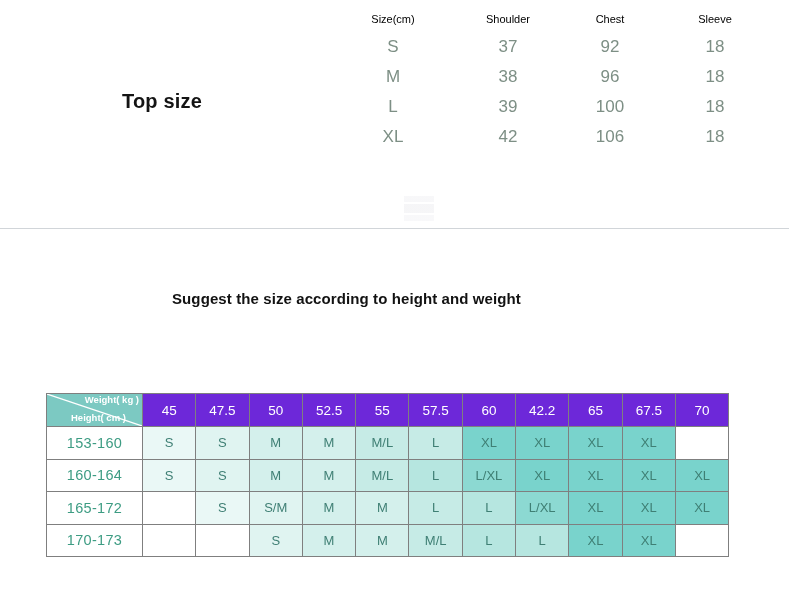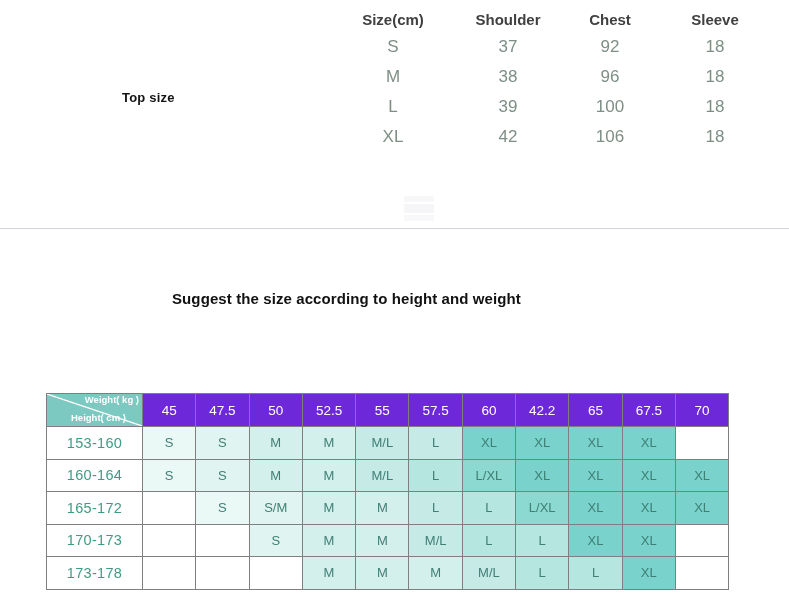--- a/index.html
+++ b/index.html
@@ -21,21 +21,21 @@
     left: 0;
     top: 0;
     width: 789px;
     height: 228px;
   }
 
   #top-size-label {
     position: absolute;
     left: 122px;
     top: 90px;
-    font-size: 13px;
+    font-size: 20px;
     font-weight: bold;
     color: #141414;
     letter-spacing: 0.2px;
     white-space: nowrap;
   }
 
   #top-table {
     position: absolute;
     left: 330px;
     top: 6px;
@@ -43,23 +43,23 @@
     border-collapse: collapse;
     table-layout: fixed;
   }
   #top-table th,
   #top-table td {
     text-align: center;
     padding: 0;
     border: none;
   }
   #top-table thead th {
-    font-size: 15px;
-    font-weight: bold;
-    color: #404040;
+    font-size: 11px;
+    font-weight: normal;
+    color: #000000;
     height: 26px;
     vertical-align: middle;
   }
   #top-table tbody td {
     font-size: 17px;
     font-weight: normal;
     color: #7d8f85;
     height: 30px;
     vertical-align: middle;
   }
@@ -321,29 +321,15 @@
           <td class="wcol s2">S</td>
           <td class="wcol s3">M</td>
           <td class="wcol s3">M</td>
           <td class="wcol s4">M/L</td>
           <td class="wcol s5">L</td>
           <td class="wcol s5">L</td>
           <td class="wcol s8">XL</td>
           <td class="wcol s8">XL</td>
           <td class="wcol s0"></td>
         </tr>
-        <tr>
-          <td class="hlabel">173-178</td>
-          <td class="wcol s0"></td>
-          <td class="wcol s0"></td>
-          <td class="wcol s0"></td>
-          <td class="wcol s3">M</td>
-          <td class="wcol s3">M</td>
-          <td class="wcol s3">M</td>
-          <td class="wcol s4">M/L</td>
-          <td class="wcol s5">L</td>
-          <td class="wcol s5">L</td>
-          <td class="wcol s8">XL</td>
-          <td class="wcol s0"></td>
-        </tr>
       </tbody>
   </table>
 </div>
 
 </body></html>

